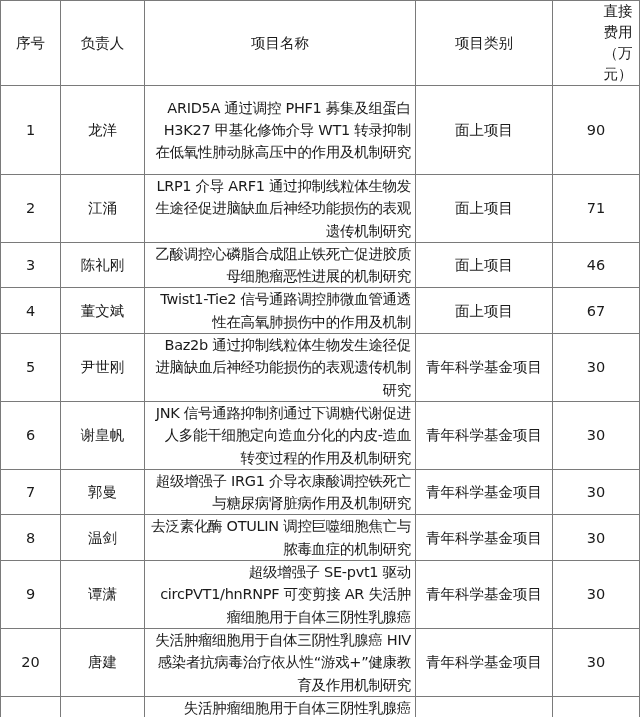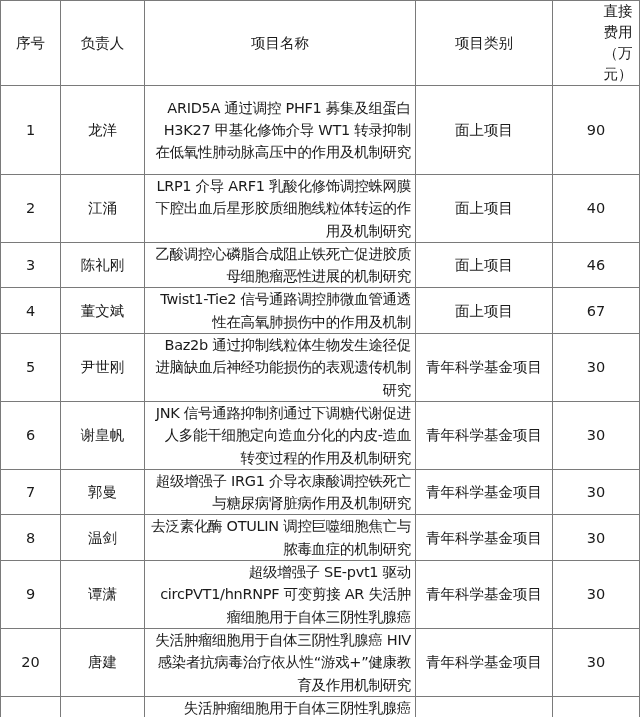--- a/index.html
+++ b/index.html
@@ -43,23 +43,23 @@
       <tr style="height: 89px;">
         <td>1</td>
         <td>龙洋</td>
         <td class="name">ARID5A 通过调控 PHF1 募集及组蛋白 H3K27 甲基化修饰介导 WT1 转录抑制在低氧性肺动脉高压中的作用及机制研究</td>
         <td>面上项目</td>
         <td>90</td>
       </tr>
       <tr style="height: 67px;">
         <td>2</td>
         <td>江涌</td>
-        <td class="name">LRP1 介导 ARF1 乳酸化修饰调控蛛网膜下腔出血后星形胶质细胞线粒体转运的作用及机制研究</td>
+        <td class="name">LRP1 介导 ARF1 通过抑制线粒体生物发生途径促进脑缺血后神经功能损伤的表观遗传机制研究</td>
         <td>面上项目</td>
-        <td>40</td>
+        <td>71</td>
       </tr>
       <tr style="height: 45px;">
         <td>3</td>
         <td>陈礼刚</td>
         <td class="name">乙酸调控心磷脂合成阻止铁死亡促进胶质母细胞瘤恶性进展的机制研究</td>
         <td>面上项目</td>
         <td>46</td>
       </tr>
       <tr style="height: 45px;">
         <td>4</td>

